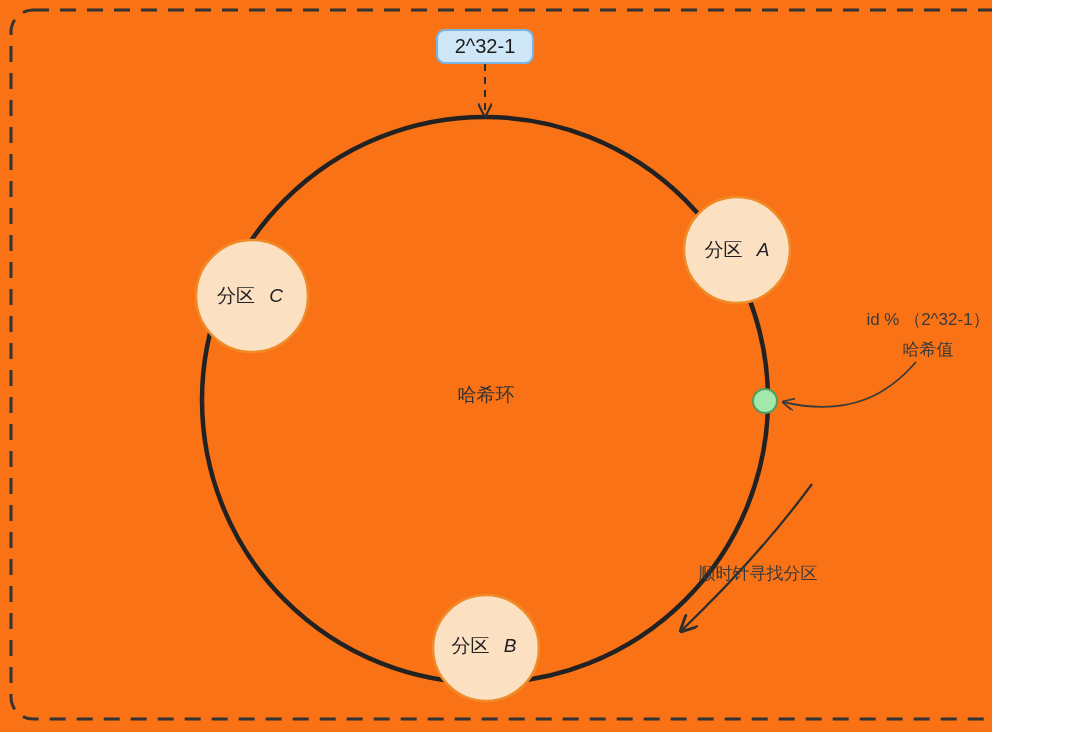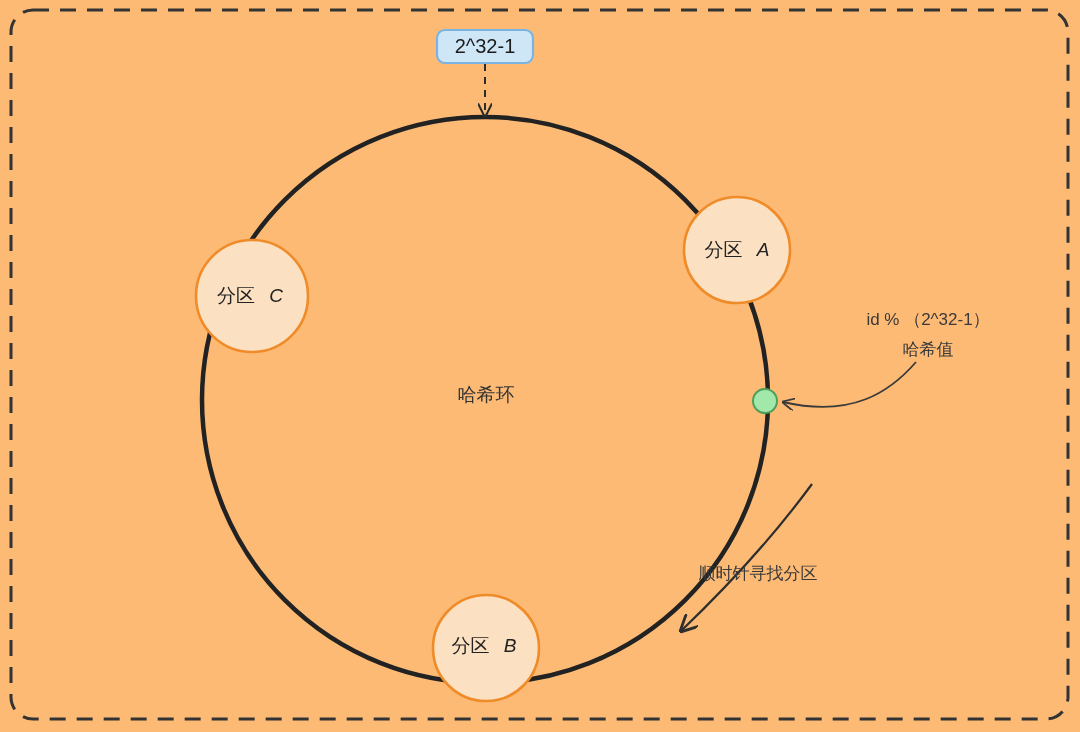--- a/index.html
+++ b/index.html
@@ -5,23 +5,23 @@
   html, body {
     margin: 0;
     padding: 0;
     background: #ffffff;
   }
   body {
     font-family: "Liberation Sans", "DejaVu Sans", sans-serif;
   }
   #canvas {
     position: relative;
-    width: 1080px;
+    width: 992px;
     height: 732px;
-    background: #fdba74;
+    background: #f97316;
     overflow: hidden;
     text-align: center;
   }
   #diagram-svg {
     position: absolute;
     left: 0;
     top: 0;
     width: 1080px;
     height: 732px;
   }

